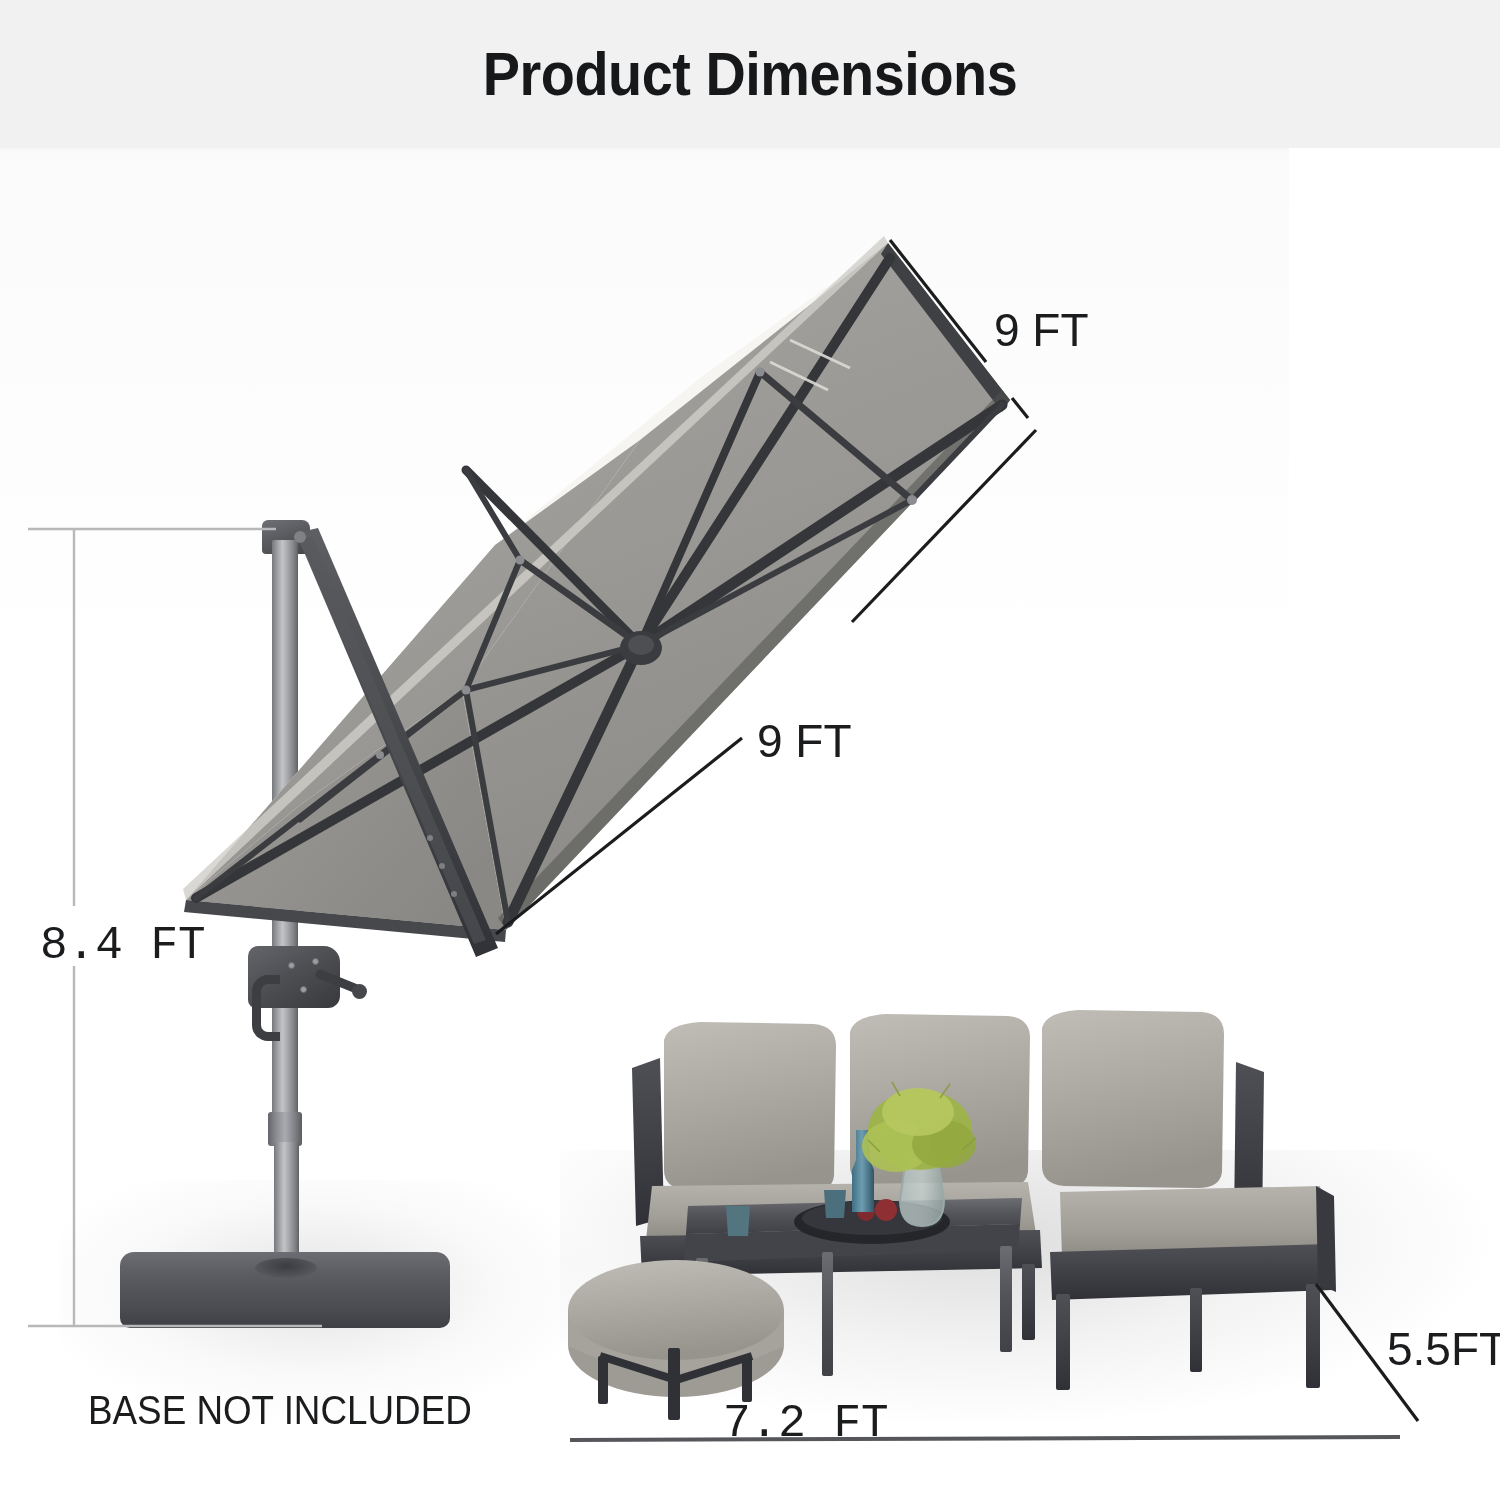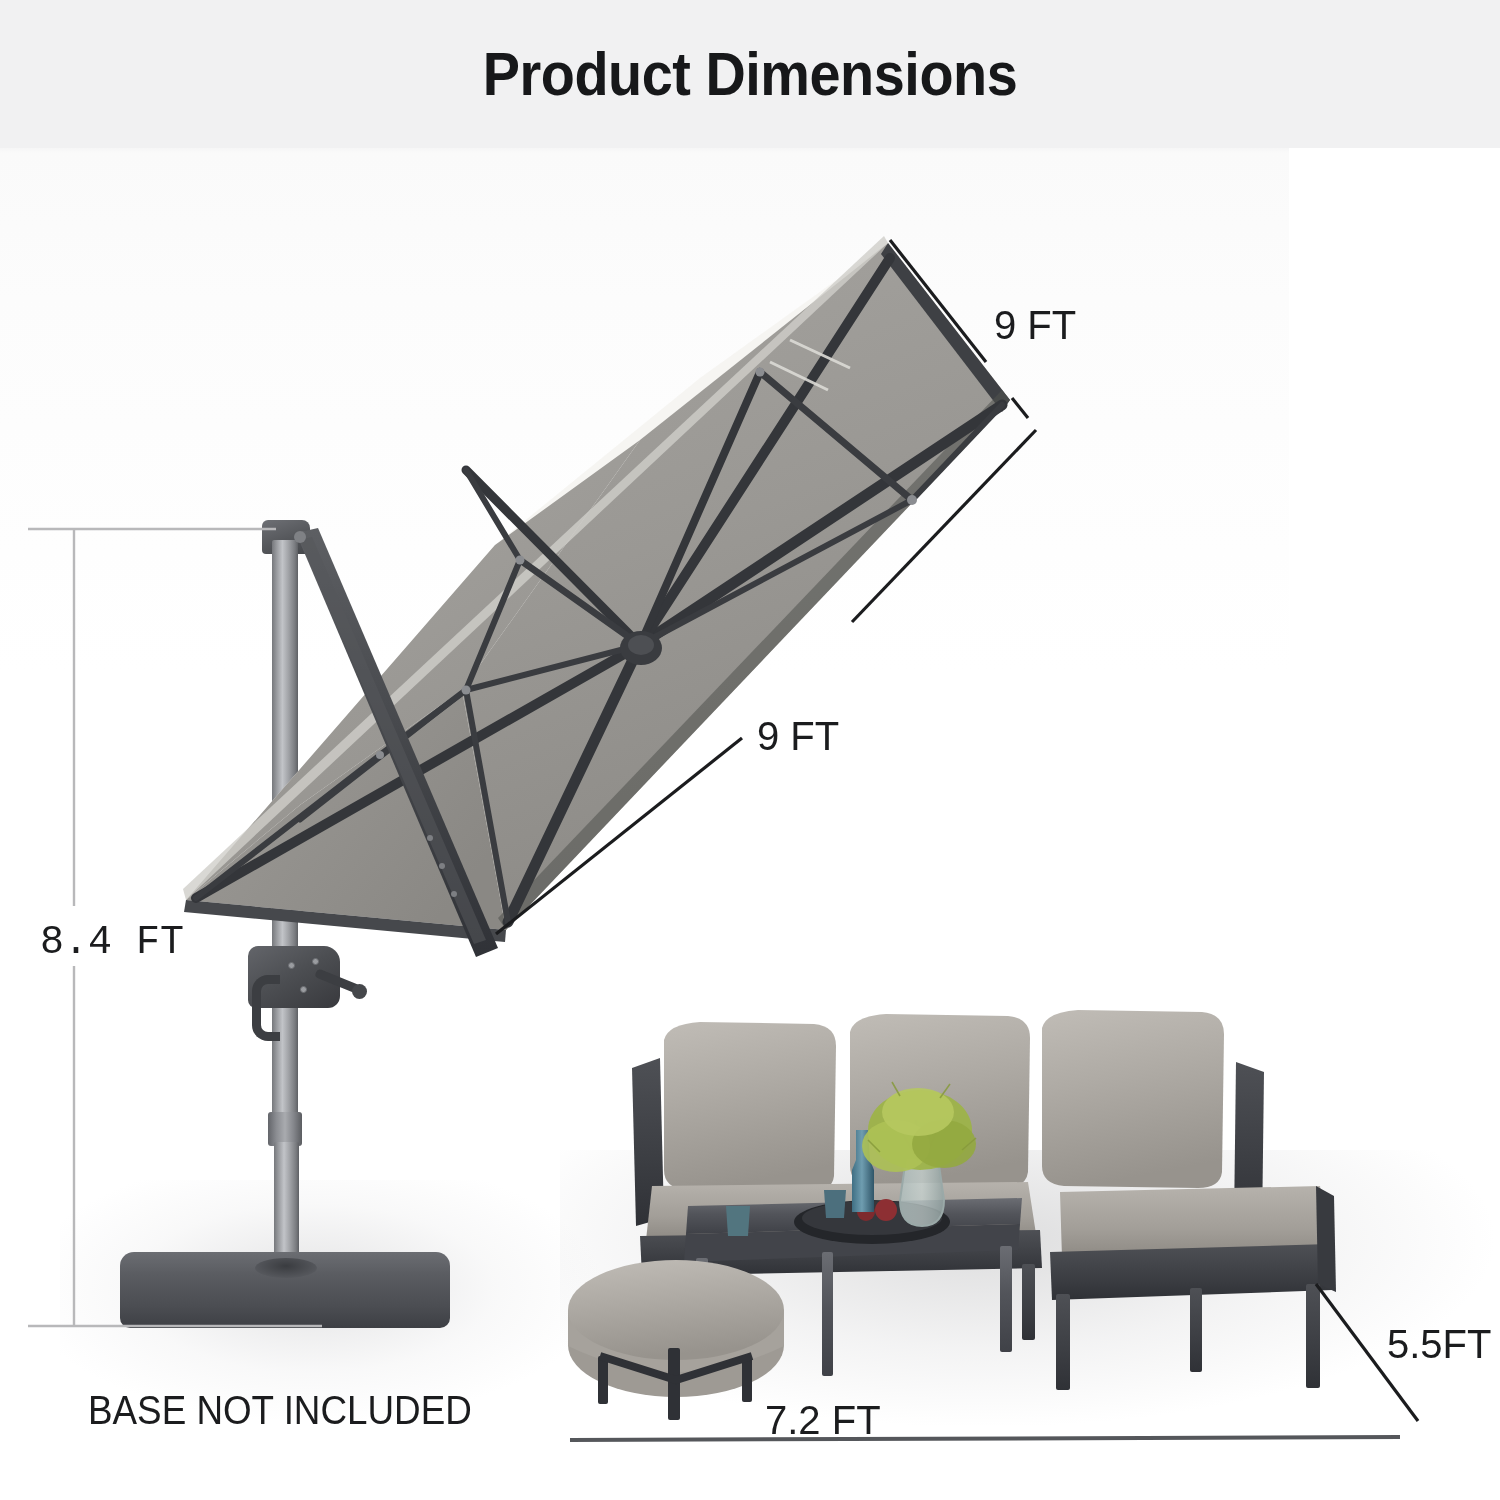--- a/index.html
+++ b/index.html
@@ -25,21 +25,21 @@
     text-align:center;
     font-size:62px; font-weight:700; letter-spacing:-0.5px;
     color:#17181a;
     font-family:"Liberation Sans", sans-serif;
     transform: scaleX(0.90); transform-origin:center top;
   }
 
   
   .dim-label {
     position:absolute;
-    font-size:40px; color:#1b1c1e; white-space:nowrap;
+    font-size:46px; color:#1b1c1e; white-space:nowrap;
     font-family:"Liberation Sans", sans-serif;
   }
   .dim-label.narrow { transform: scaleX(0.92); transform-origin:left center; }
 
   
   svg.overlay { position:absolute; left:0; top:0; width:1500px; height:1500px; pointer-events:none; }
 
   
   #floor-shade {
     position:absolute; left:560px; top:1150px; width:940px; height:300px;
@@ -109,21 +109,21 @@
     position:absolute; left:255px; top:1258px; width:62px; height:20px;
     background: radial-gradient(ellipse at 50% 40%, #3a3c40 0%, #55575c 70%, #63656a 100%);
     border-radius:50%;
   }
 
   
   #lbl-top9   { left:994px;  top:303px; }
   #lbl-side9  { left:757px;  top:714px; }
   #lbl-height { left:40px;   top:920px;font-family:Liberation Mono, monospace; }
   #lbl-depth  { left:1369px; top:1322px;margin-left:18px; }
-  #lbl-width  { left:765px;  top:1398px; }
+  #lbl-width  { left:723px;  top:1398px;font-family:Liberation Mono, monospace; }
   #lbl-base   { left:88px;   top:1388px; font-size:40px; }
 </style>
 </head>
 <body>
 
 <div id="stage">
 
   <div id="header-band"></div>
   <div id="page-title">Product Dimensions</div>
 

